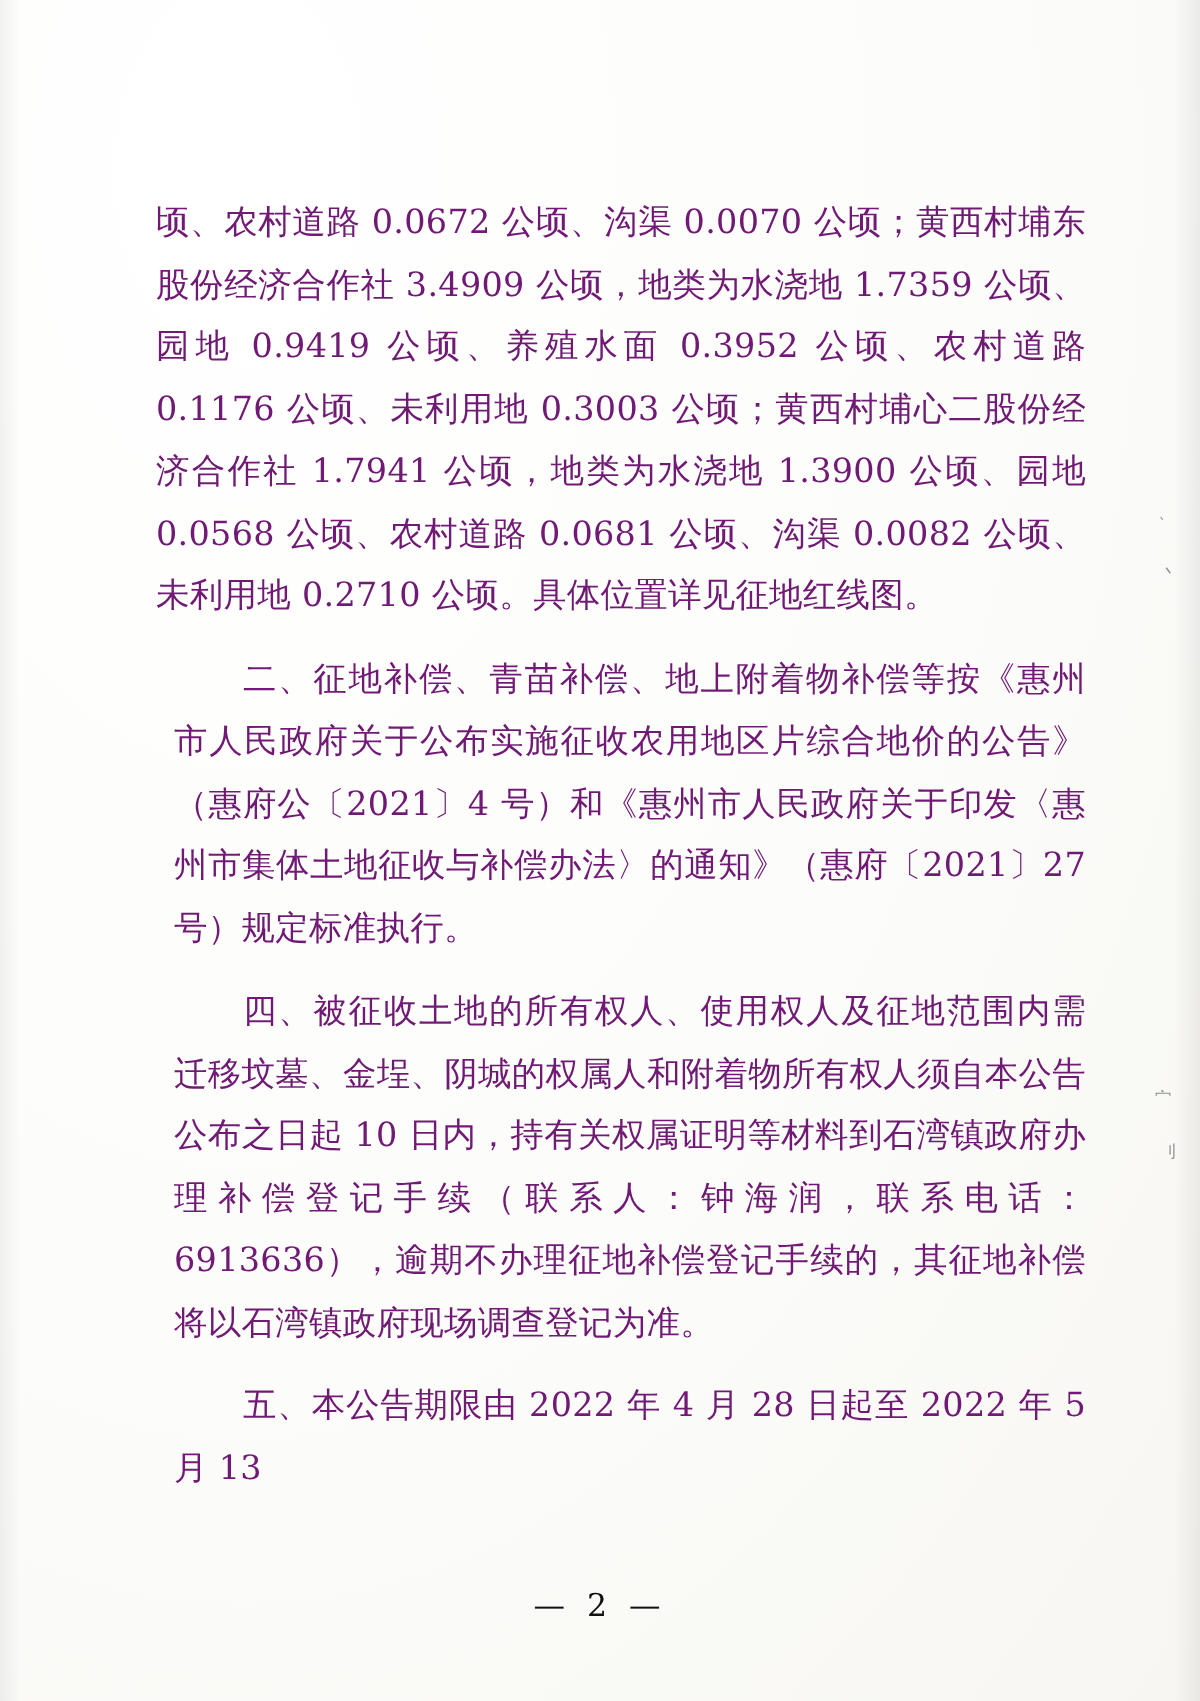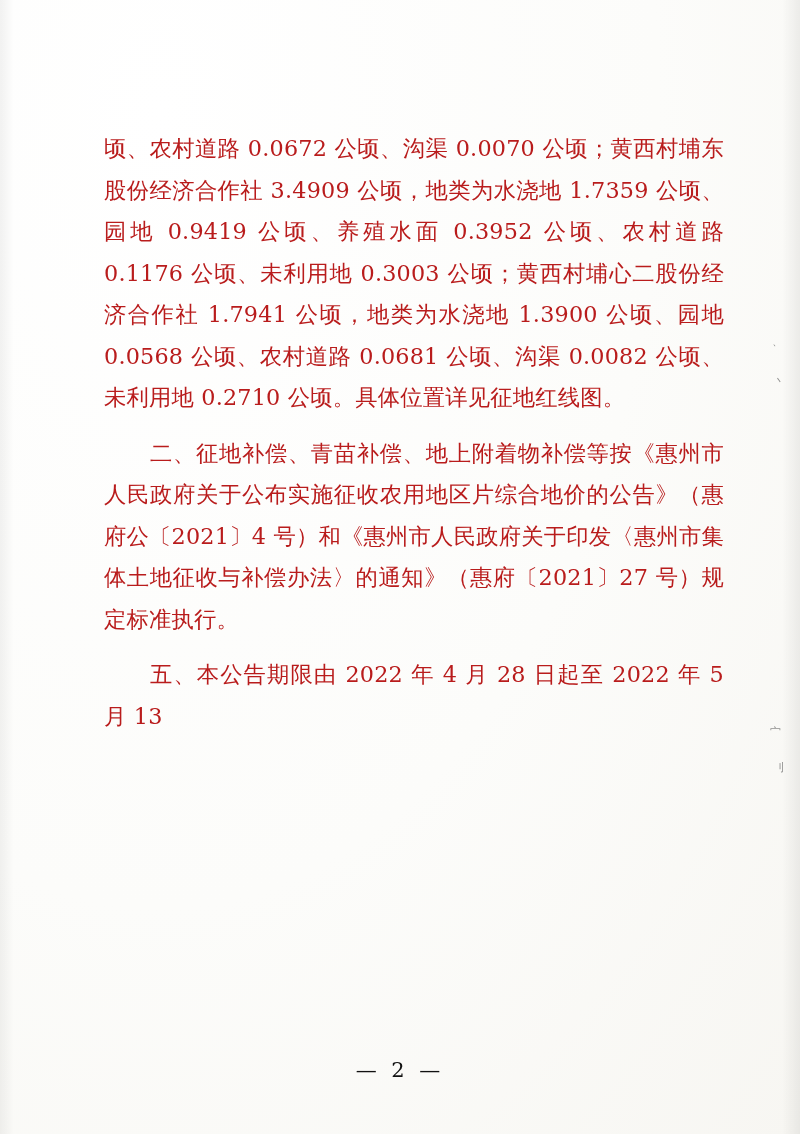--- a/index.html
+++ b/index.html
@@ -32,33 +32,34 @@
   }
   .content {
     position: absolute;
     left: 104px;
     top: 128px;
     width: 620px;
   }
   .para {
     font-size: 22.3px;
     line-height: 41.5px;
-    color: #b91c1c;
+    color: #701a75;
     text-align: justify;
     text-justify: inter-ideograph;
     letter-spacing: 0.2px;
     margin: 0 0 0 0;
     font-family: "DejaVu Serif", "Liberation Serif", serif;
     font-weight: 400;
   }
   .para + .para {
     margin-top: 14px;
   }
   .indent {
     text-indent: 46px;
+    margin-left: 12px;
   }
   .footer {
     position: absolute;
     left: 0;
     top: 1058px;
     width: 800px;
     text-align: center;
     font-size: 21px;
     color: #111111;
     letter-spacing: 4px;
@@ -96,20 +97,21 @@
 <body>
 
 <div class="page">
   <div class="paper-tone"></div>
   <div class="edge-shadow"></div>
   <div class="edge-shadow-right"></div>
 
   <div class="content">
     <p class="para">顷、农村道路 0.0672 公顷、沟渠 0.0070 公顷；黄西村埔东股份经济合作社 3.4909 公顷，地类为水浇地 1.7359 公顷、园地 0.9419 公顷、养殖水面 0.3952 公顷、农村道路 0.1176 公顷、未利用地 0.3003 公顷；黄西村埔心二股份经济合作社 1.7941 公顷，地类为水浇地 1.3900 公顷、园地 0.0568 公顷、农村道路 0.0681 公顷、沟渠 0.0082 公顷、未利用地 0.2710 公顷。具体位置详见征地红线图。</p>
     <p class="para indent">二、征地补偿、青苗补偿、地上附着物补偿等按《惠州市人民政府关于公布实施征收农用地区片综合地价的公告》（惠府公〔2021〕4 号）和《惠州市人民政府关于印发〈惠州市集体土地征收与补偿办法〉的通知》（惠府〔2021〕27 号）规定标准执行。</p>
+    <p class="para indent">四、被征收土地的所有权人、使用权人及征地范围内需迁移坟墓、金埕、阴城的权属人和附着物所有权人须自本公告公布之日起 10 日内，持有关权属证明等材料到石湾镇政府办理补偿登记手续（联系人：钟海润，联系电话：6913636），逾期不办理征地补偿登记手续的，其征地补偿将以石湾镇政府现场调查登记为准。</p>
     <p class="para indent">五、本公告期限由 2022 年 4 月 28 日起至 2022 年 5 月 13</p>
   </div>
 
   <div class="artifact art1">、</div>
   <div class="artifact art2">丶</div>
   <div class="artifact art3">宀</div>
   <div class="artifact art4">刂</div>
 
   <div class="footer">— 2 —</div>
 </div>

